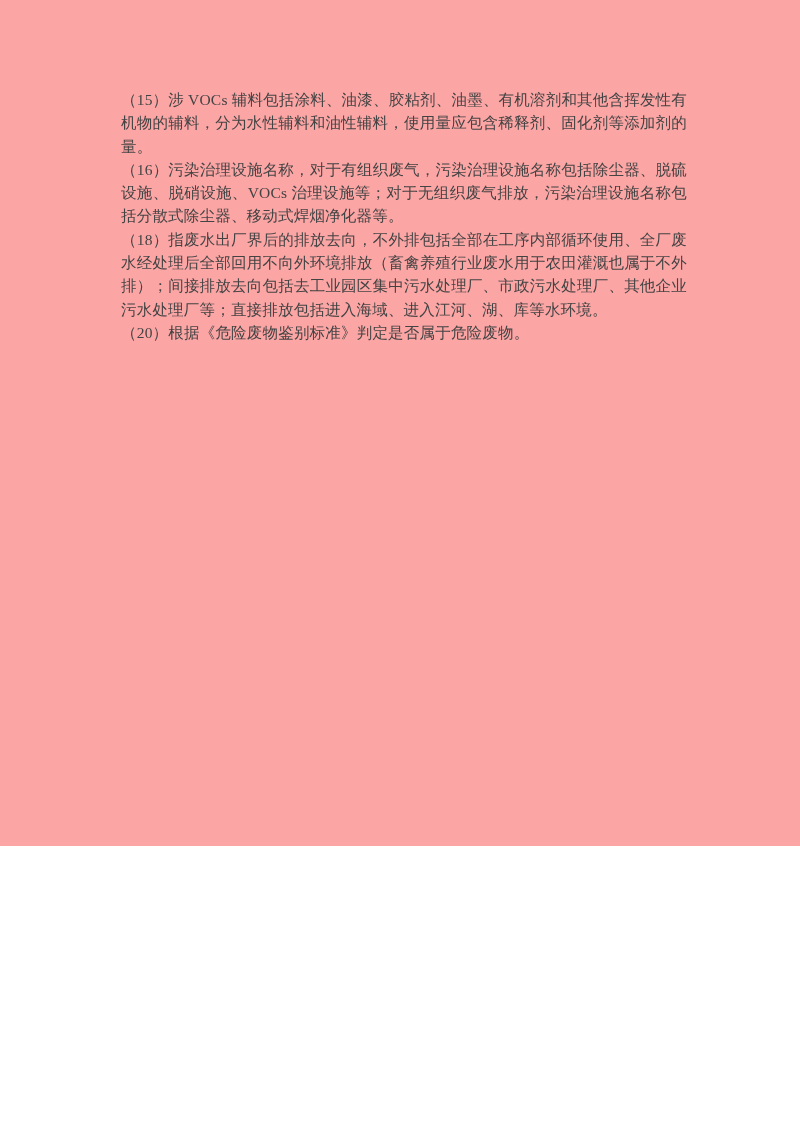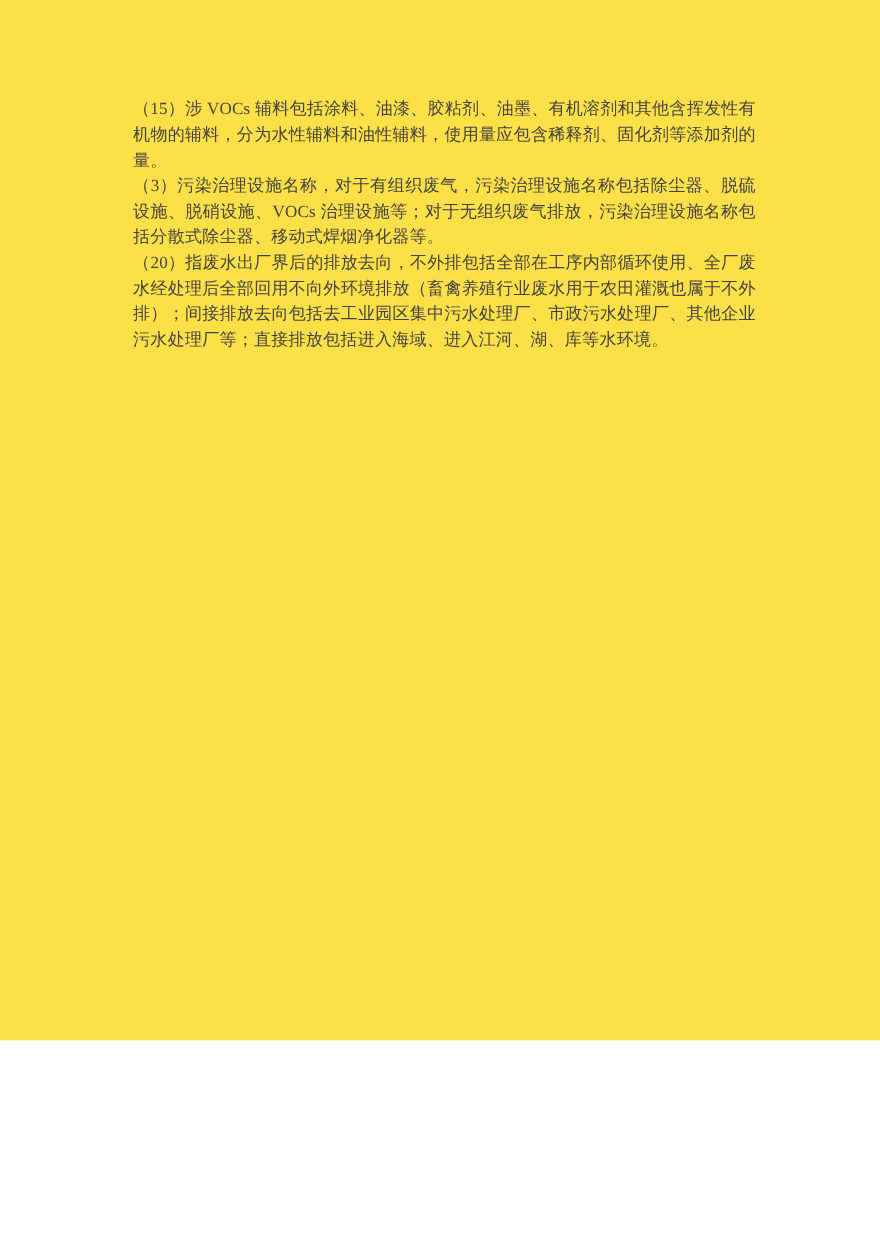--- a/index.html
+++ b/index.html
@@ -3,22 +3,22 @@
 <meta charset="utf-8">
 <style>
   html, body {
     margin: 0;
     padding: 0;
     background: #ffffff;
   }
   .page {
     position: relative;
     width: 800px;
-    height: 946px;
-    background: #fde047;
+    height: 846px;
+    background: #fca5a5;
     overflow: hidden;
     font-family: "Liberation Serif", "DejaVu Serif", serif;
   }
   .notes-block {
     position: absolute;
     left: 121px;
     top: 88px;
     width: 566px;
     color: #434343;
     font-size: 15.5px;
@@ -31,16 +31,17 @@
     padding: 0;
     word-break: break-all;
   }
 </style>
 </head>
 <body>
 
 <div class="page">
   <div class="notes-block">
     <p class="note">（15）涉 VOCs 辅料包括涂料、油漆、胶粘剂、油墨、有机溶剂和其他含挥发性有机物的辅料，分为水性辅料和油性辅料，使用量应包含稀释剂、固化剂等添加剂的量。</p>
-    <p class="note">（3）污染治理设施名称，对于有组织废气，污染治理设施名称包括除尘器、脱硫设施、脱硝设施、VOCs 治理设施等；对于无组织废气排放，污染治理设施名称包括分散式除尘器、移动式焊烟净化器等。</p>
-    <p class="note">（20）指废水出厂界后的排放去向，不外排包括全部在工序内部循环使用、全厂废水经处理后全部回用不向外环境排放（畜禽养殖行业废水用于农田灌溉也属于不外排）；间接排放去向包括去工业园区集中污水处理厂、市政污水处理厂、其他企业污水处理厂等；直接排放包括进入海域、进入江河、湖、库等水环境。</p>
+    <p class="note">（16）污染治理设施名称，对于有组织废气，污染治理设施名称包括除尘器、脱硫设施、脱硝设施、VOCs 治理设施等；对于无组织废气排放，污染治理设施名称包括分散式除尘器、移动式焊烟净化器等。</p>
+    <p class="note">（18）指废水出厂界后的排放去向，不外排包括全部在工序内部循环使用、全厂废水经处理后全部回用不向外环境排放（畜禽养殖行业废水用于农田灌溉也属于不外排）；间接排放去向包括去工业园区集中污水处理厂、市政污水处理厂、其他企业污水处理厂等；直接排放包括进入海域、进入江河、湖、库等水环境。</p>
+    <p class="note">（20）根据《危险废物鉴别标准》判定是否属于危险废物。</p>
   </div>
 </div>
 
 </body></html>

